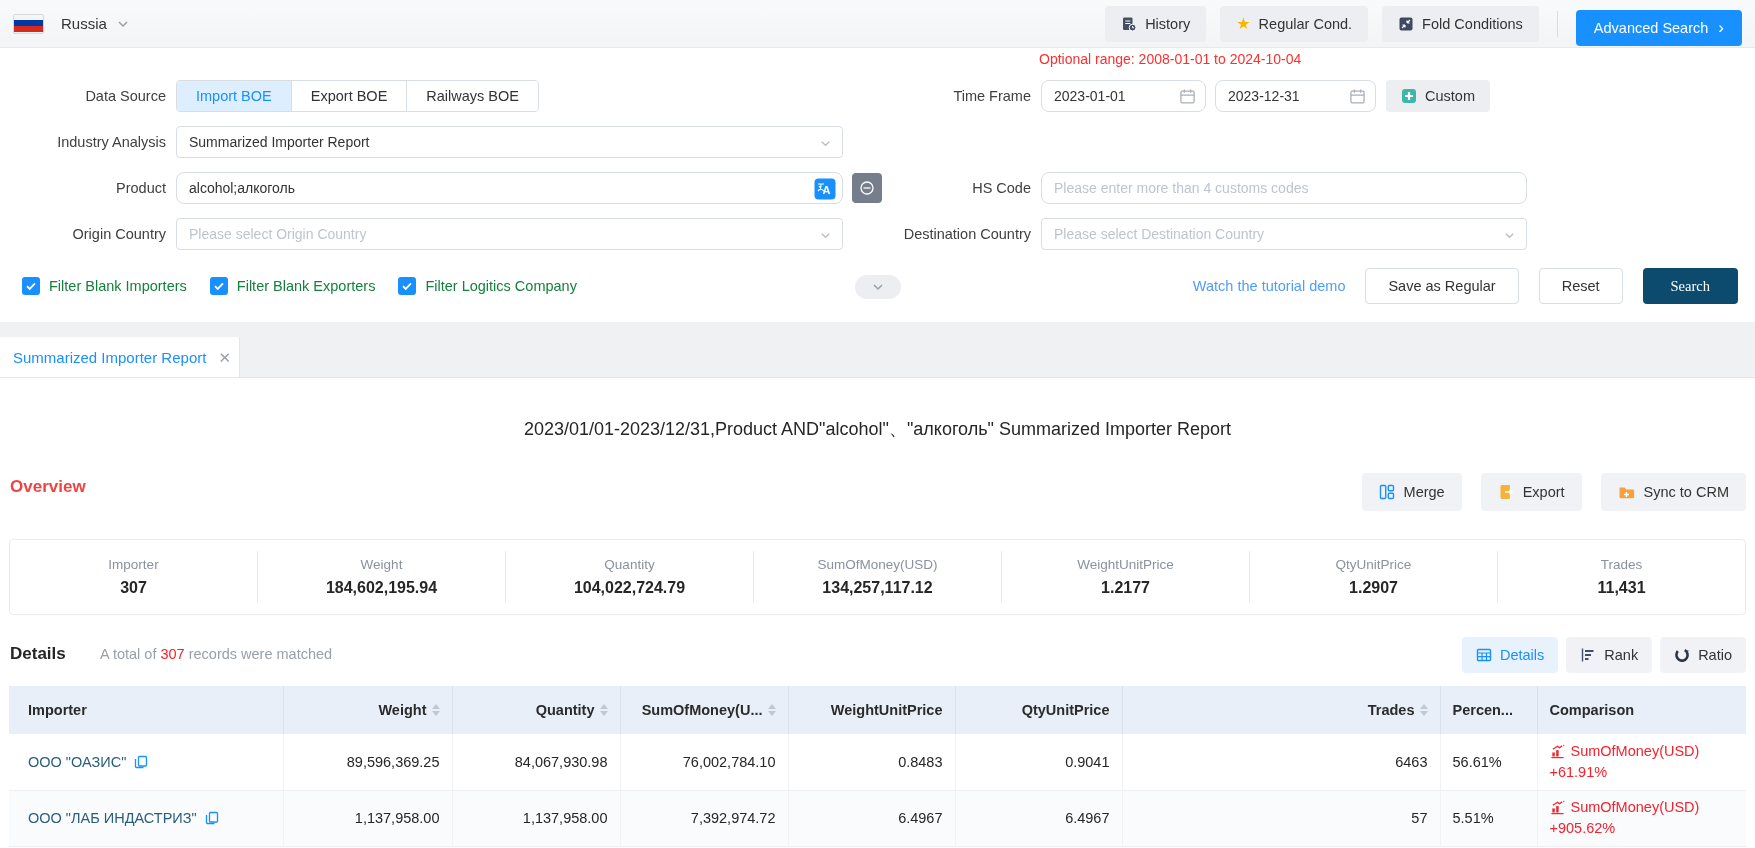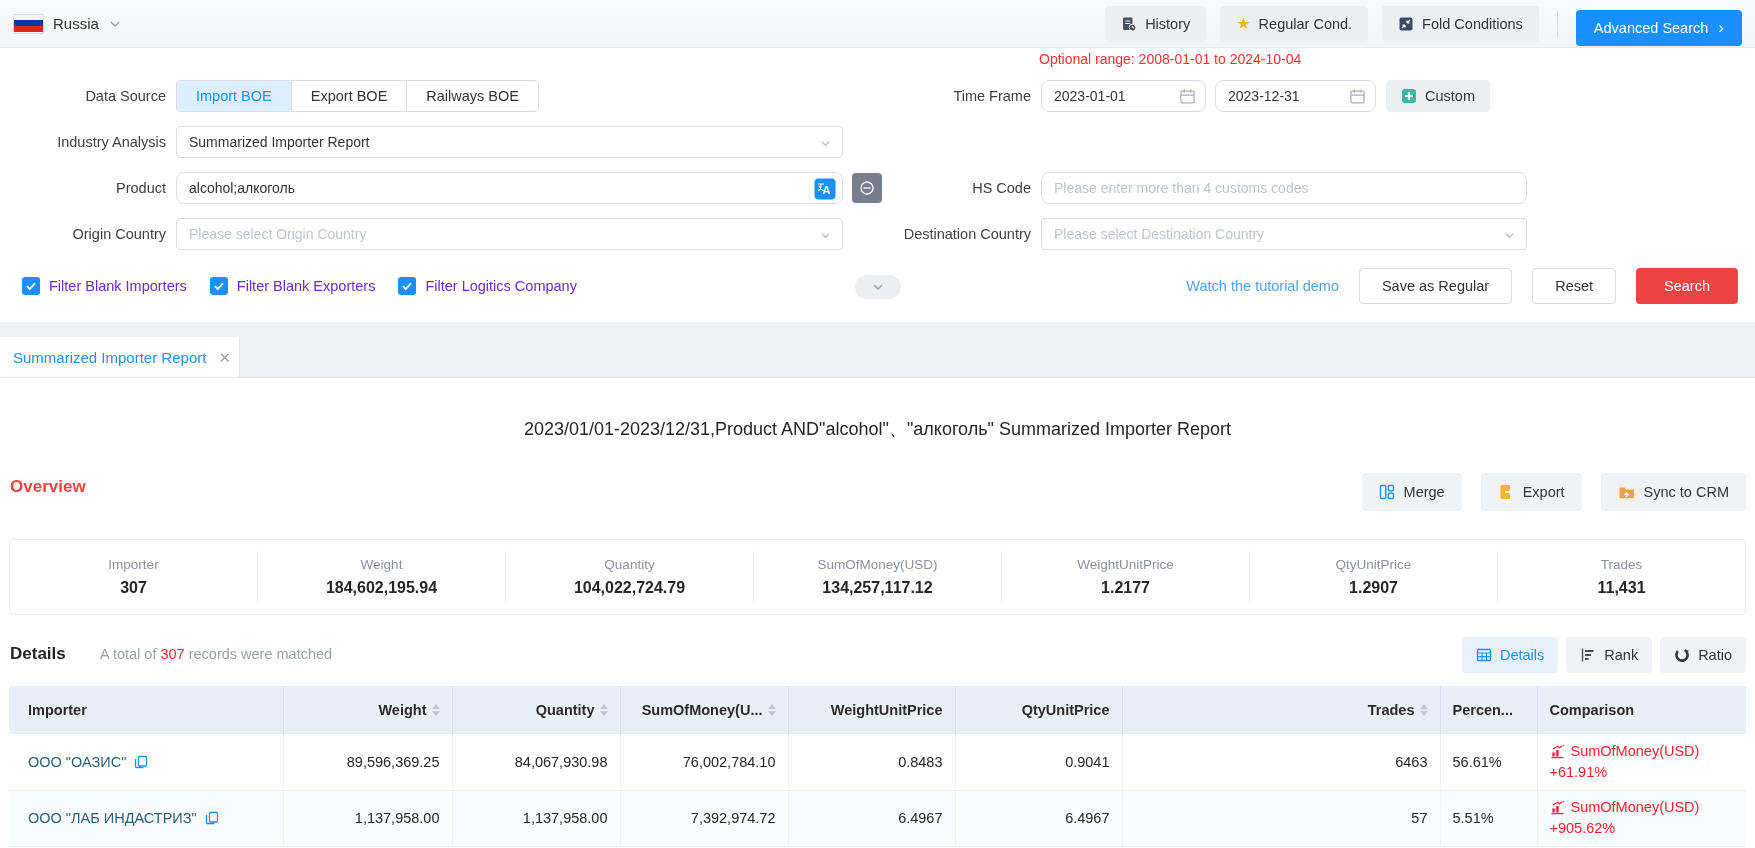--- a/index.html
+++ b/index.html
@@ -6,21 +6,21 @@
   html,body { width:1755px; height:848px; }
   body { font-family:"Liberation Sans", sans-serif; font-size:14px; color:#333; background:#fff; overflow:hidden; }
   .page { position:relative; width:1755px; height:848px; background:#fff; }
 
   
   .topbar { position:absolute; top:0; left:0; width:100%; height:48px; background:linear-gradient(#f9fafb,#f2f4f6); border-bottom:1px solid #e7e9eb; display:flex; align-items:center; padding:0 13px; }
   .country { display:flex; align-items:center; gap:9px; cursor:pointer; }
   .flag { position:relative; width:31px; height:20px; border:1px solid #d8d8d8; border-radius:2px; overflow:hidden; display:inline-block; }
   .flag i { display:block; height:33.3%; }
   .flag .f-w { background:#f5f5f5; } .flag .f-b { background:#0039a6; } .flag .f-r { background:#d52b1e; }
-  .country-name { font-size:15px; color:#333; }
+  .country-name { font-size:15px; color:#333;margin-left:8px; }
   .topbar-right { margin-left:auto; display:flex; align-items:center; gap:14px; }
   .tb-btn { display:inline-flex; align-items:center; gap:8px; height:36px; padding:0 16px; background:#eceef2; border:none; border-radius:4px; font-size:14.5px; color:#333; font-family:inherit; cursor:pointer; }
   .tb-divider { width:1px; height:26px; background:#d9dce1; margin:0 4px; }
   .adv-btn { display:inline-flex; align-items:center; gap:10px; height:36px; padding:0 18px; background:#1890ff; color:#fff; border:none; border-radius:4px; font-size:14.5px; font-family:inherit; cursor:pointer;margin-top:8px; }
   .adv-btn .arrow { font-size:17px; line-height:1; }
   .star-ico { color:#f7b500; font-size:16px; line-height:1; }
 
   
   .form { position:absolute; top:48px; left:0; width:100%; height:274px; background:#fff; }
   .opt-range { position:absolute; left:1039px; top:3px; color:#ff2e2e; font-size:14px; }
@@ -39,27 +39,27 @@
   .selectbox .ph { color:#bfc4cd; } .selectbox .val { color:#333; }
   .sel-chev { position:absolute; right:10px; top:10px; }
   .cal-ico { position:absolute; right:9px; top:7px; }
   .trans-ico { position:absolute; right:6px; top:5px; }
   .date1 { left:1041px; width:165px; } .date2 { left:1215px; width:161px; }
   .custom-btn { position:absolute; left:1386px; top:0; height:32px; display:inline-flex; align-items:center; gap:8px; padding:0 15px; background:#eceef2; border:none; border-radius:4px; font-size:14.5px; color:#333; font-family:inherit; cursor:pointer; }
   .wide-left { left:176px; width:667px; }
   .wide-right { left:1041px; width:486px; }
   .helper-ico { position:absolute; left:852px; top:1px; width:30px; height:30px; background:#767d8b; border-radius:4px; display:flex; align-items:center; justify-content:center; cursor:pointer; }
   .cbs { position:absolute; left:22px; top:0; height:36px; display:flex; align-items:center; gap:23px; }
-  .cb { display:inline-flex; align-items:center; gap:9px; cursor:pointer; font-size:14.5px; color:#6d28d9;text-align:right; }
+  .cb { display:inline-flex; align-items:center; gap:9px; cursor:pointer; font-size:14.5px; color:#15803d;text-align:right; }
   .cb .box { width:18px; height:18px; background:#1890ff; border-radius:3px; display:flex; align-items:center; justify-content:center; }
   .collapse-pill { position:absolute; left:855px; top:7px; width:46px; height:24px; background:#eceef2; border:none; border-radius:12px; display:flex; align-items:center; justify-content:center; cursor:pointer; }
   .r5-right { position:absolute; right:17px; top:0; height:36px; display:flex; align-items:center; gap:20px; }
   .tutorial { color:#4f9ef8; font-size:14.5px; cursor:pointer; }
   .ghost-btn { height:36px; padding:0 22px; background:#fff; border:1px solid #d8dce3; border-radius:4px; font-size:14.5px; color:#333; font-family:inherit; cursor:pointer; }
-  .search-btn { height:36px; padding:0 28px; background:#ef4444; border:none; border-radius:4px; font-size:14.5px; color:#fff; font-family:Liberation Sans, sans-serif; cursor:pointer; }
+  .search-btn { height:36px; padding:0 28px; background:#0c4a6e; border:none; border-radius:4px; font-size:14.5px; color:#fff; font-family:Liberation Serif, serif; cursor:pointer; }
 
   
   .tabstrip { position:absolute; top:322px; left:0; width:100%; height:56px; background:#eff1f3; border-bottom:1px solid #e4e7ea; }
   .tab-active { position:absolute; left:0; bottom:0; width:240px; height:40px; background:#fff; border-right:1px solid #e4e7ea; display:flex; align-items:center; padding:0 13px; gap:12px; cursor:pointer; }
   .tab-active .tab-title { color:#1890ff; font-size:15px; white-space:nowrap; }
   .tab-close { color:#9aa0a8; font-size:15px; line-height:1; cursor:pointer; }
 
   
   .report-title { position:absolute; top:417px; left:0; width:100%; text-align:center; font-size:18px; color:#262626; }
   .ov-heading { position:absolute; top:477px; left:10px; font-size:17px; font-weight:bold; color:#ef4444; }

